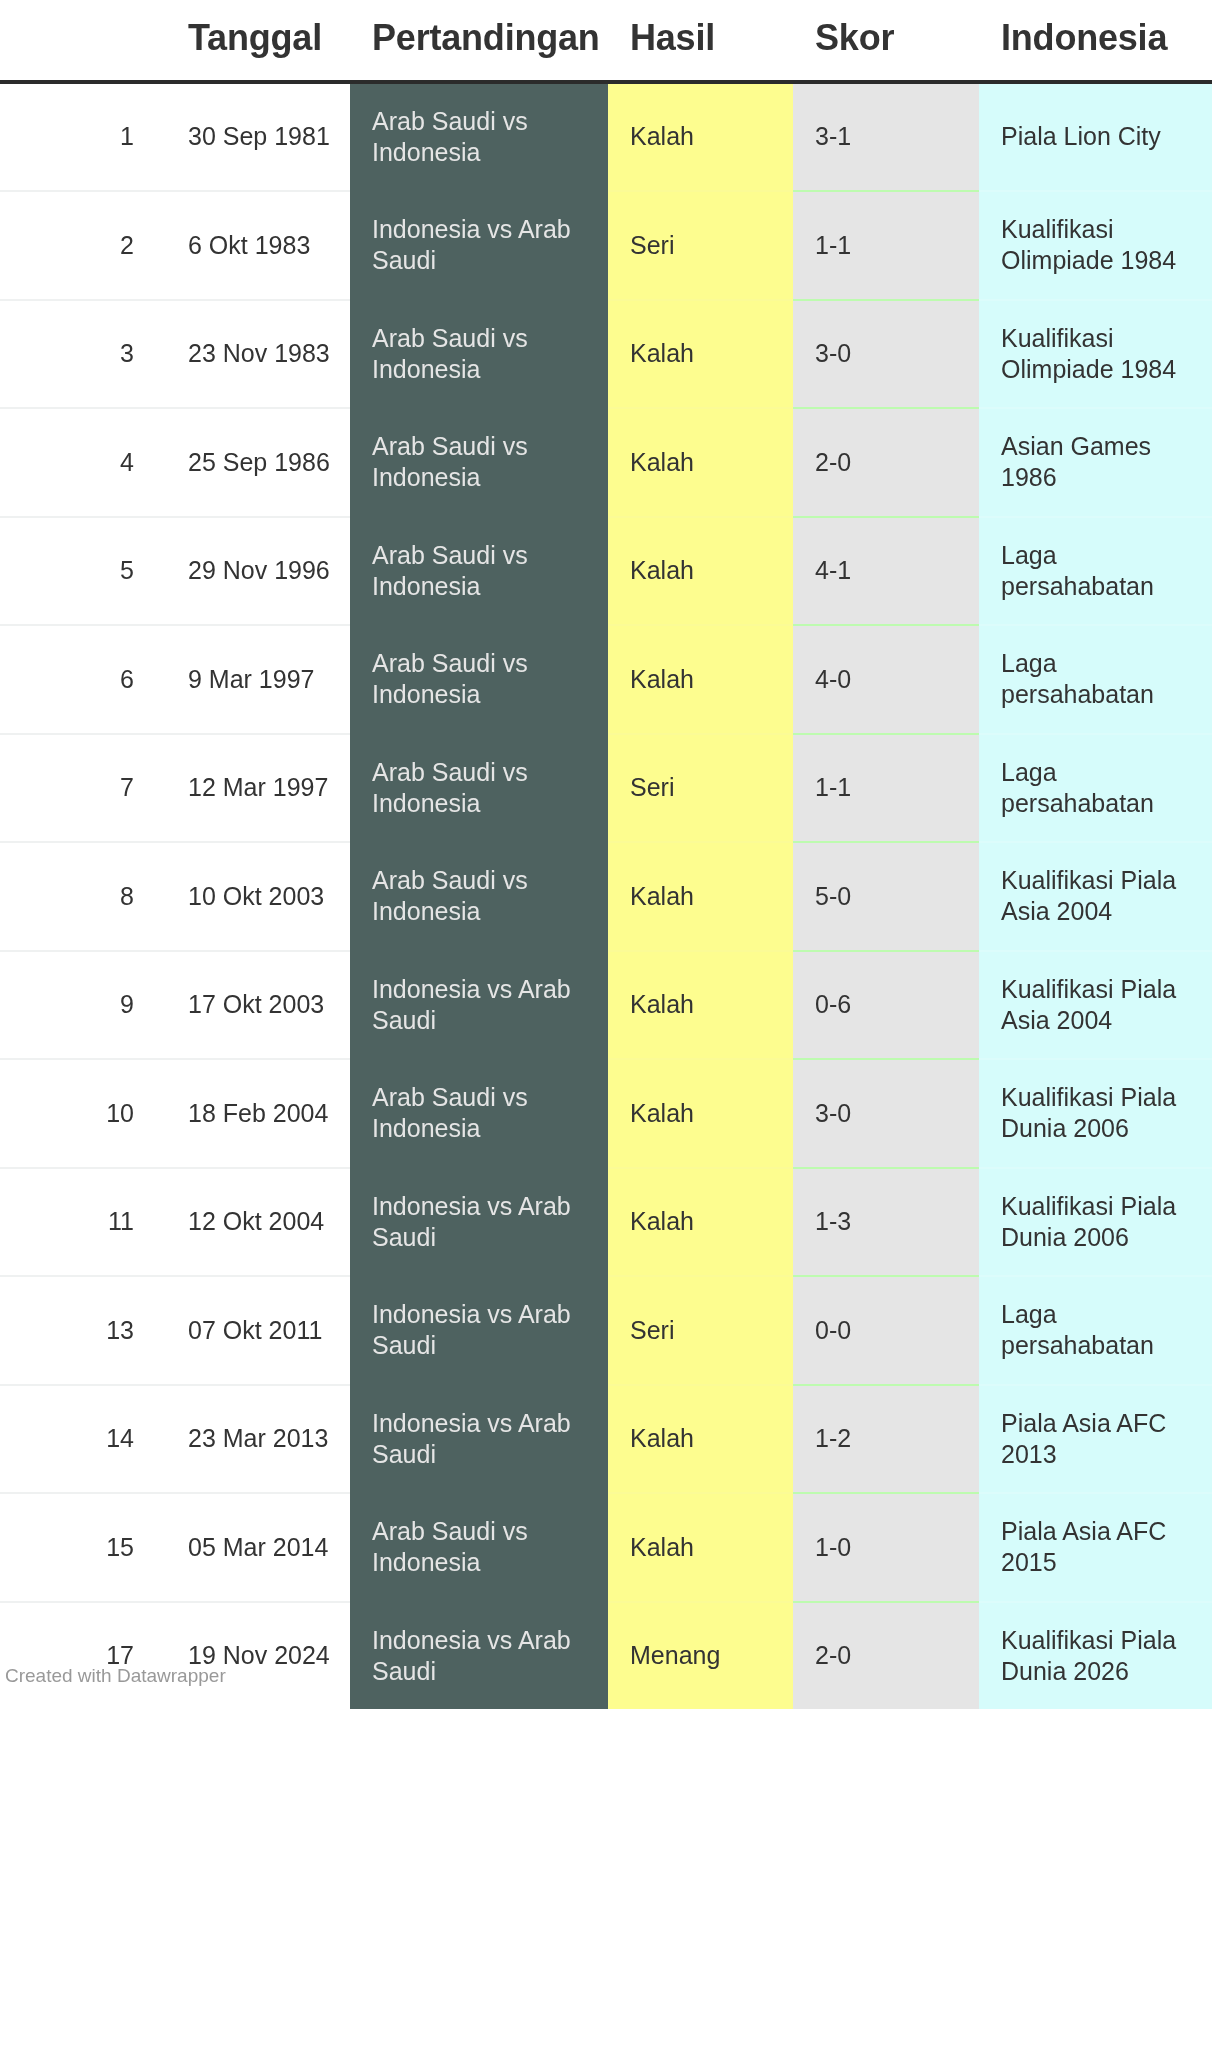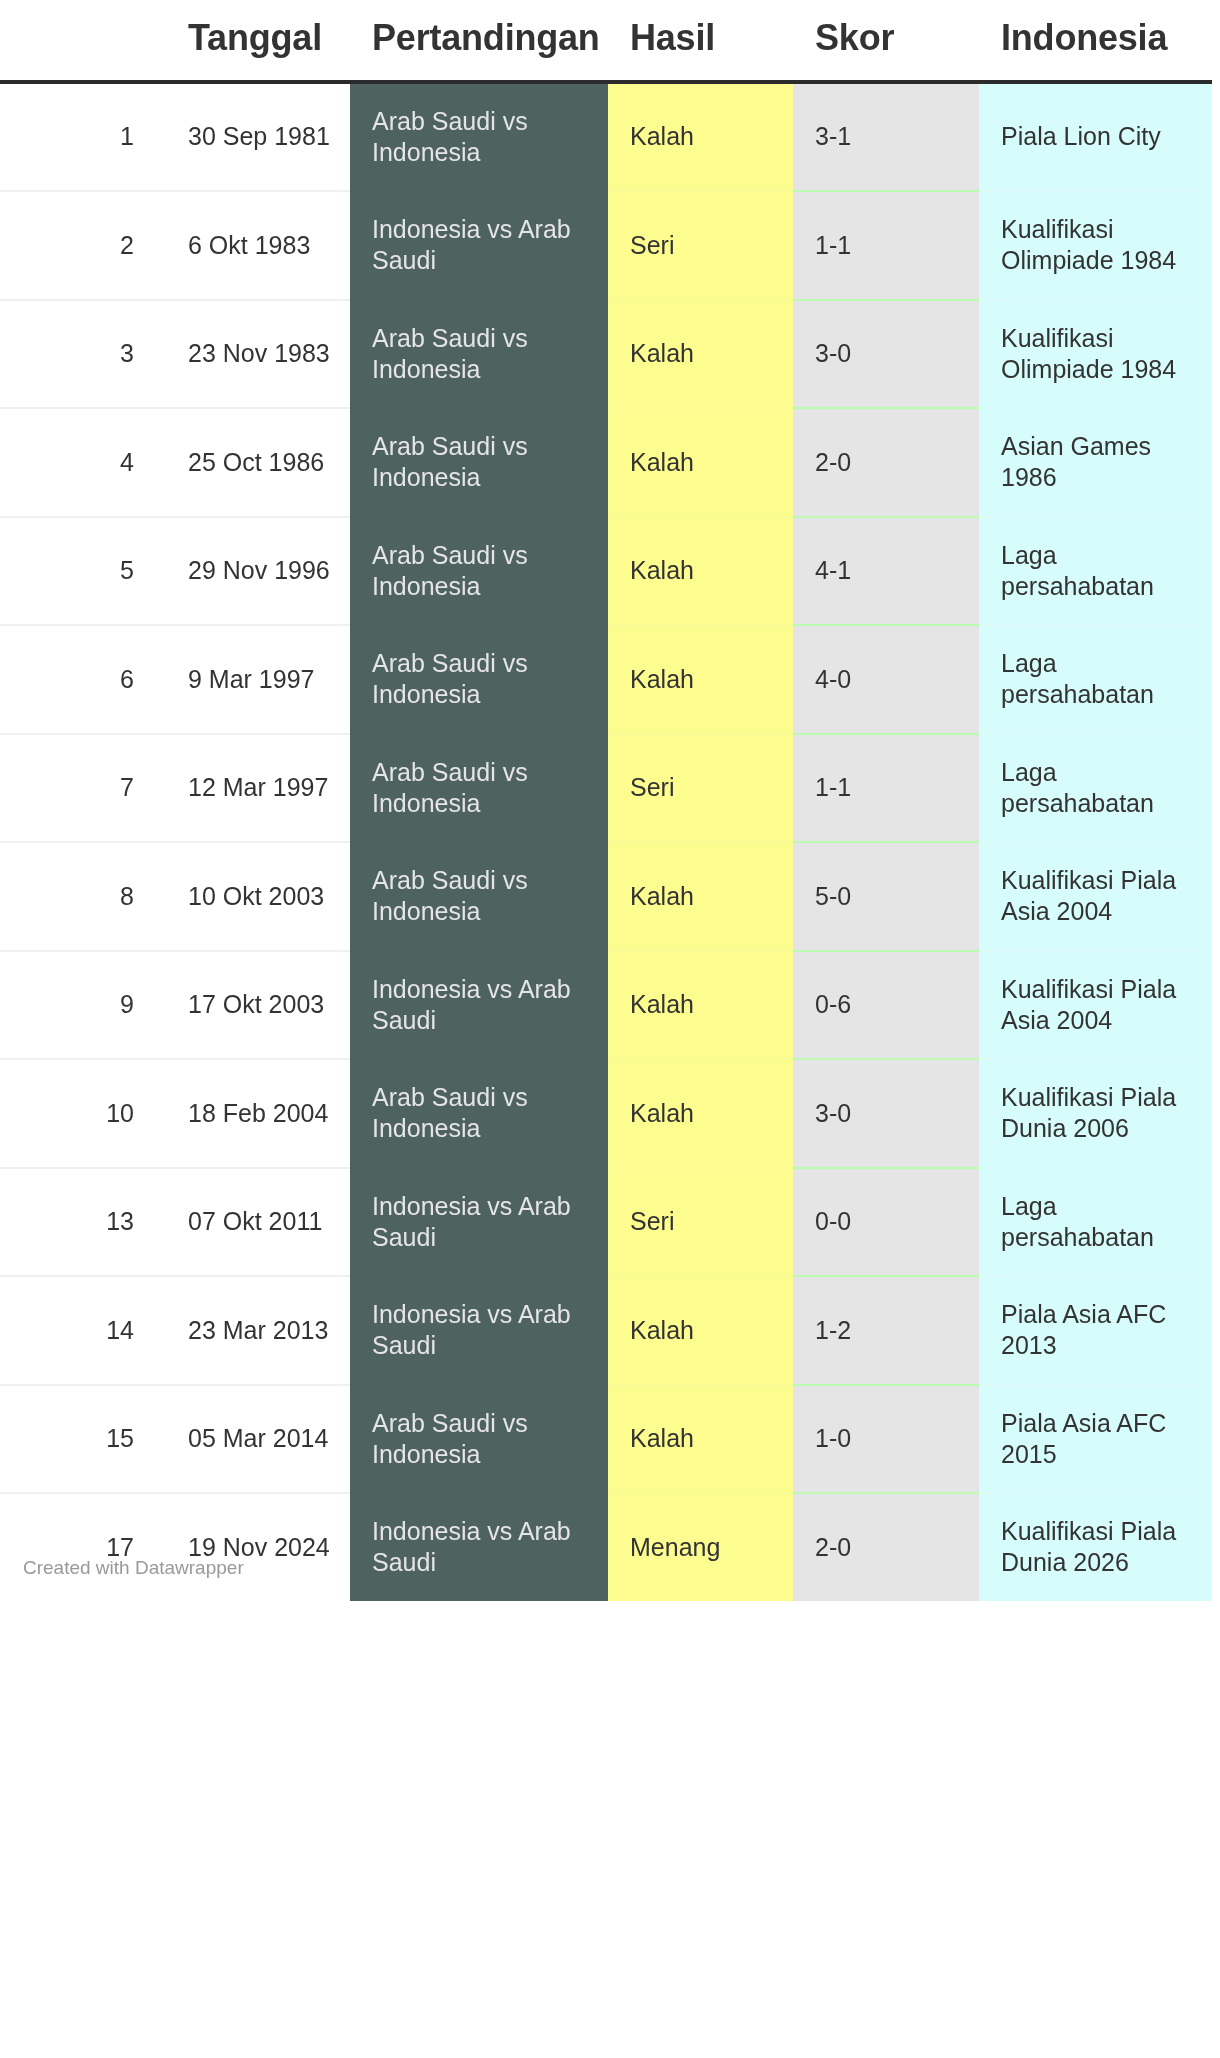--- a/index.html
+++ b/index.html
@@ -107,21 +107,21 @@
     padding-left: 22px;
     padding-right: 0;
     color: #333333;
     background: #d6fcfb;
     border-top-color: #dcfcfb;
     margin-left: 8px;
   }
 
   .footer-note {
     position: absolute;
-    left: 23px;
+    left: 5px;
     bottom: 22px;
     font-size: 19px;
     color: #999999;
     font-family: "Liberation Sans", sans-serif;
   }
 </style>
 </head>
 <body>
 
 <div class="chart-wrap">
@@ -164,21 +164,21 @@
         <tr>
           <td class="cell-index">3</td>
           <td class="cell-tanggal">23 Nov 1983</td>
           <td class="cell-match">Arab Saudi vs Indonesia</td>
           <td class="cell-hasil">Kalah</td>
           <td class="cell-skor">3-0</td>
           <td class="cell-turnamen">Kualifikasi Olimpiade 1984</td>
         </tr>
         <tr>
           <td class="cell-index">4</td>
-          <td class="cell-tanggal">25 Oct 1986</td>
+          <td class="cell-tanggal">25 Sep 1986</td>
           <td class="cell-match">Arab Saudi vs Indonesia</td>
           <td class="cell-hasil">Kalah</td>
           <td class="cell-skor">2-0</td>
           <td class="cell-turnamen">Asian Games 1986</td>
         </tr>
         <tr>
           <td class="cell-index">5</td>
           <td class="cell-tanggal">29 Nov 1996</td>
           <td class="cell-match">Arab Saudi vs Indonesia</td>
           <td class="cell-hasil">Kalah</td>
@@ -216,20 +216,28 @@
           <td class="cell-hasil">Kalah</td>
           <td class="cell-skor">0-6</td>
           <td class="cell-turnamen">Kualifikasi Piala Asia 2004</td>
         </tr>
         <tr>
           <td class="cell-index">10</td>
           <td class="cell-tanggal">18 Feb 2004</td>
           <td class="cell-match">Arab Saudi vs Indonesia</td>
           <td class="cell-hasil">Kalah</td>
           <td class="cell-skor">3-0</td>
+          <td class="cell-turnamen">Kualifikasi Piala Dunia 2006</td>
+        </tr>
+        <tr>
+          <td class="cell-index">11</td>
+          <td class="cell-tanggal">12 Okt 2004</td>
+          <td class="cell-match">Indonesia vs Arab Saudi</td>
+          <td class="cell-hasil">Kalah</td>
+          <td class="cell-skor">1-3</td>
           <td class="cell-turnamen">Kualifikasi Piala Dunia 2006</td>
         </tr>
         <tr>
           <td class="cell-index">13</td>
           <td class="cell-tanggal">07 Okt 2011</td>
           <td class="cell-match">Indonesia vs Arab Saudi</td>
           <td class="cell-hasil">Seri</td>
           <td class="cell-skor">0-0</td>
           <td class="cell-turnamen">Laga persahabatan</td>
         </tr>

